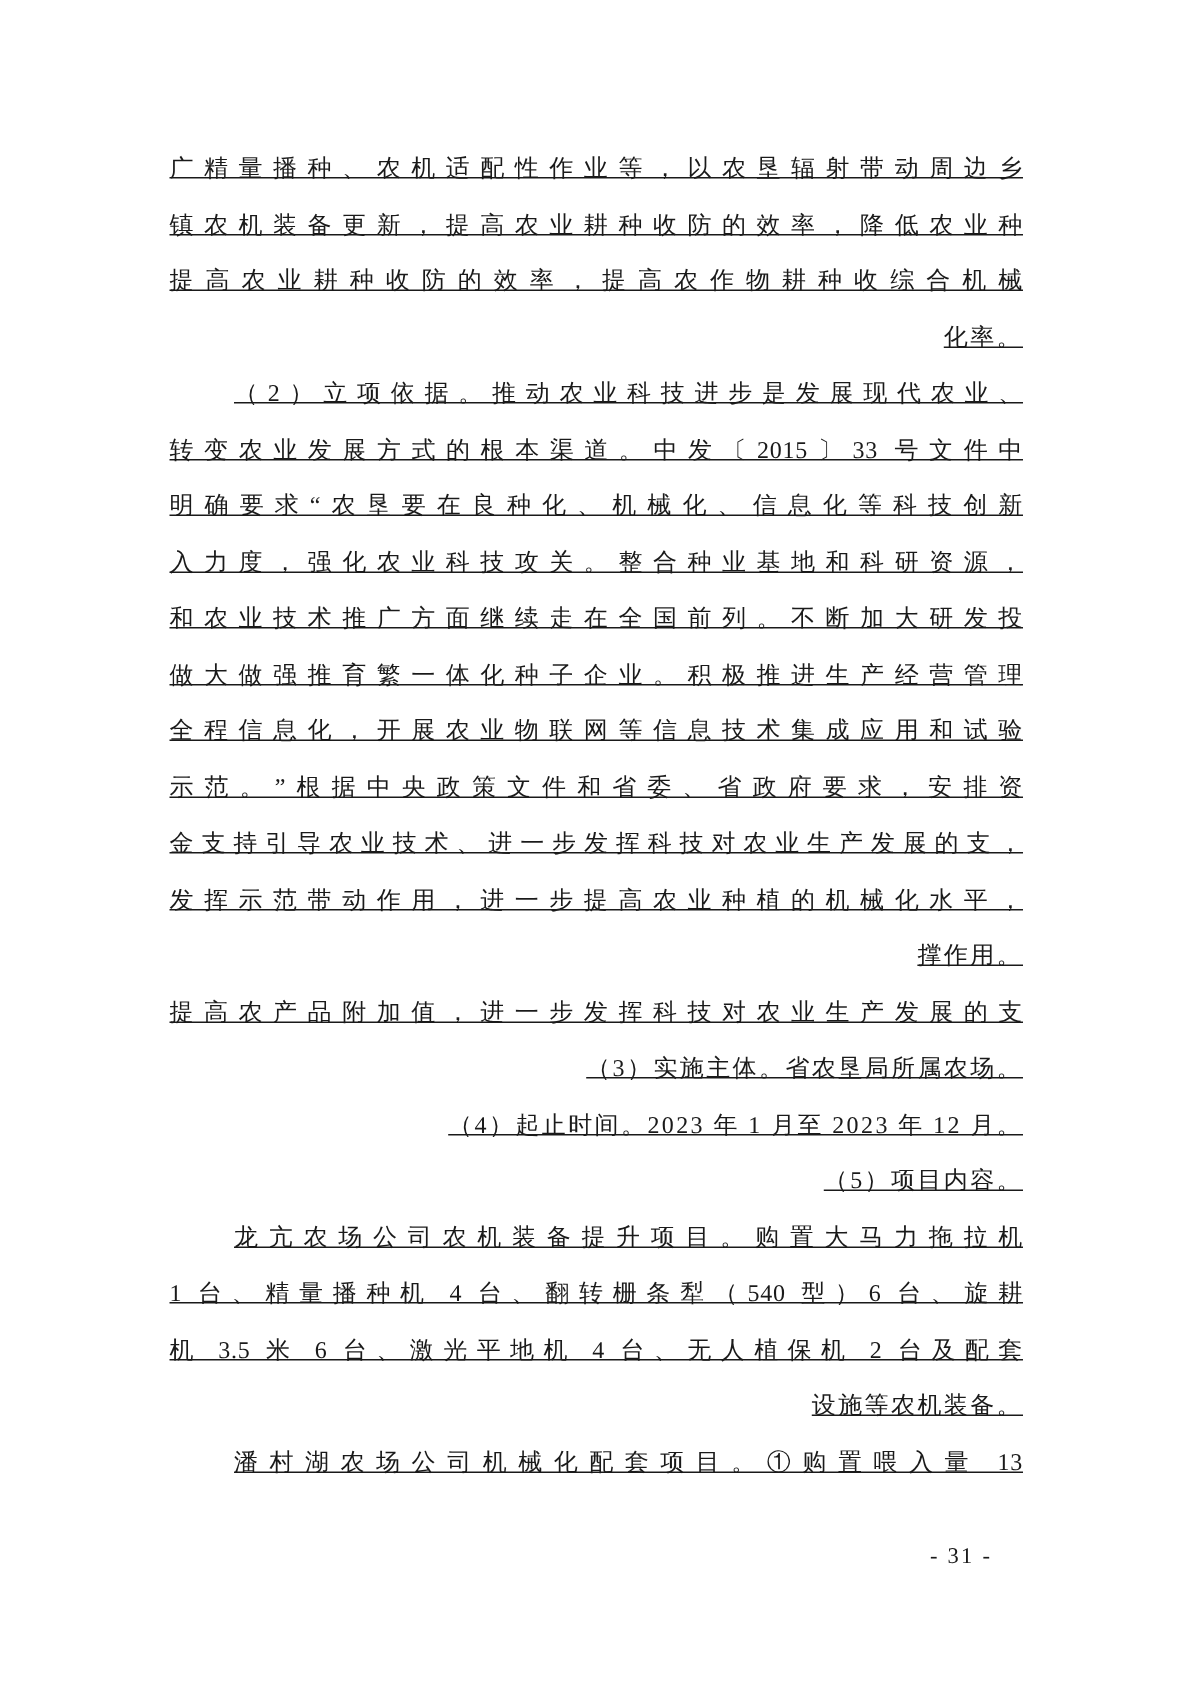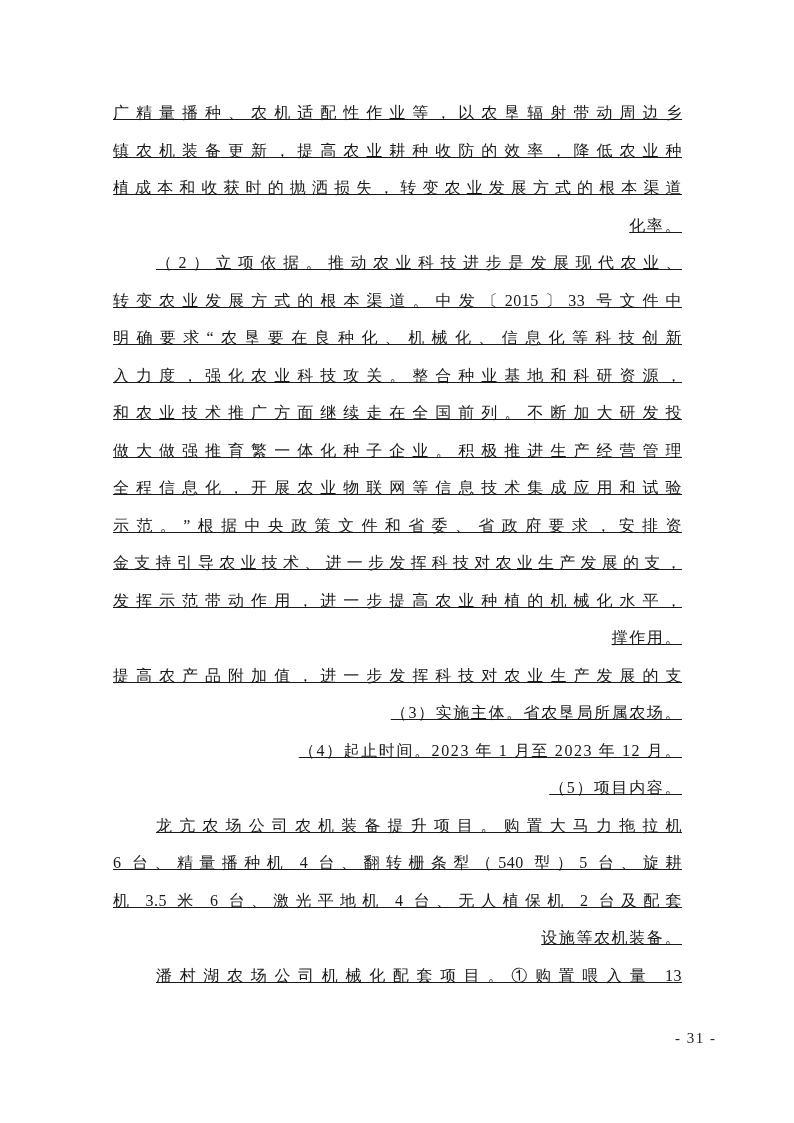--- a/index.html
+++ b/index.html
@@ -40,35 +40,35 @@
   .s {
     text-align: right;
     letter-spacing: 1.6px;
   }
   .indent {
     text-indent: 43px;
   }
   .page-num {
     position: absolute;
     top: 1030px;
-    left: 675px;
+    left: 620px;
     font-size: 15px;
     letter-spacing: 1.5px;
     color: #1a1a1a;
   }
 </style>
 </head>
 <body>
 
 <div class="page">
   <div class="textblock">
 
     <div class="line j">广精量播种、农机适配性作业等，以农垦辐射带动周边乡</div>
     <div class="line j">镇农机装备更新，提高农业耕种收防的效率，降低农业种</div>
-    <div class="line j">植成本和收获时的抛洒损失，转变农业发展方式的根本渠道</div>
+    <div class="line j">提高农业耕种收防的效率，提高农作物耕种收综合机械</div>
     <div class="line s">化率。</div>
 
     <div class="line j indent">（2）立项依据。推动农业科技进步是发展现代农业、</div>
     <div class="line j">转变农业发展方式的根本渠道。中发〔2015〕33 号文件中</div>
     <div class="line j">明确要求“农垦要在良种化、机械化、信息化等科技创新</div>
     <div class="line j">入力度，强化农业科技攻关。整合种业基地和科研资源，</div>
     <div class="line j">和农业技术推广方面继续走在全国前列。不断加大研发投</div>
     <div class="line j">做大做强推育繁一体化种子企业。积极推进生产经营管理</div>
     <div class="line j">全程信息化，开展农业物联网等信息技术集成应用和试验</div>
     <div class="line j">示范。”根据中央政策文件和省委、省政府要求，安排资</div>
@@ -77,21 +77,21 @@
     <div class="line s">撑作用。</div>
     <div class="line j">提高农产品附加值，进一步发挥科技对农业生产发展的支</div>
 
     <div class="line s indent">（3）实施主体。省农垦局所属农场。</div>
 
     <div class="line s indent">（4）起止时间。2023 年 1 月至 2023 年 12 月。</div>
 
     <div class="line s indent">（5）项目内容。</div>
 
     <div class="line j indent">龙亢农场公司农机装备提升项目。购置大马力拖拉机</div>
-    <div class="line j">6 台、精量播种机 4 台、翻转栅条犁（540 型）5 台、旋耕</div>
+    <div class="line j">1 台、精量播种机 4 台、翻转栅条犁（540 型）6 台、旋耕</div>
     <div class="line j">机 3.5 米 6 台、激光平地机 4 台、无人植保机 2 台及配套</div>
     <div class="line s">设施等农机装备。</div>
 
     <div class="line j indent">潘村湖农场公司机械化配套项目。①购置喂入量 13</div>
 
   </div>
 
   <div class="page-num">- 31 -</div>
 </div>
 

